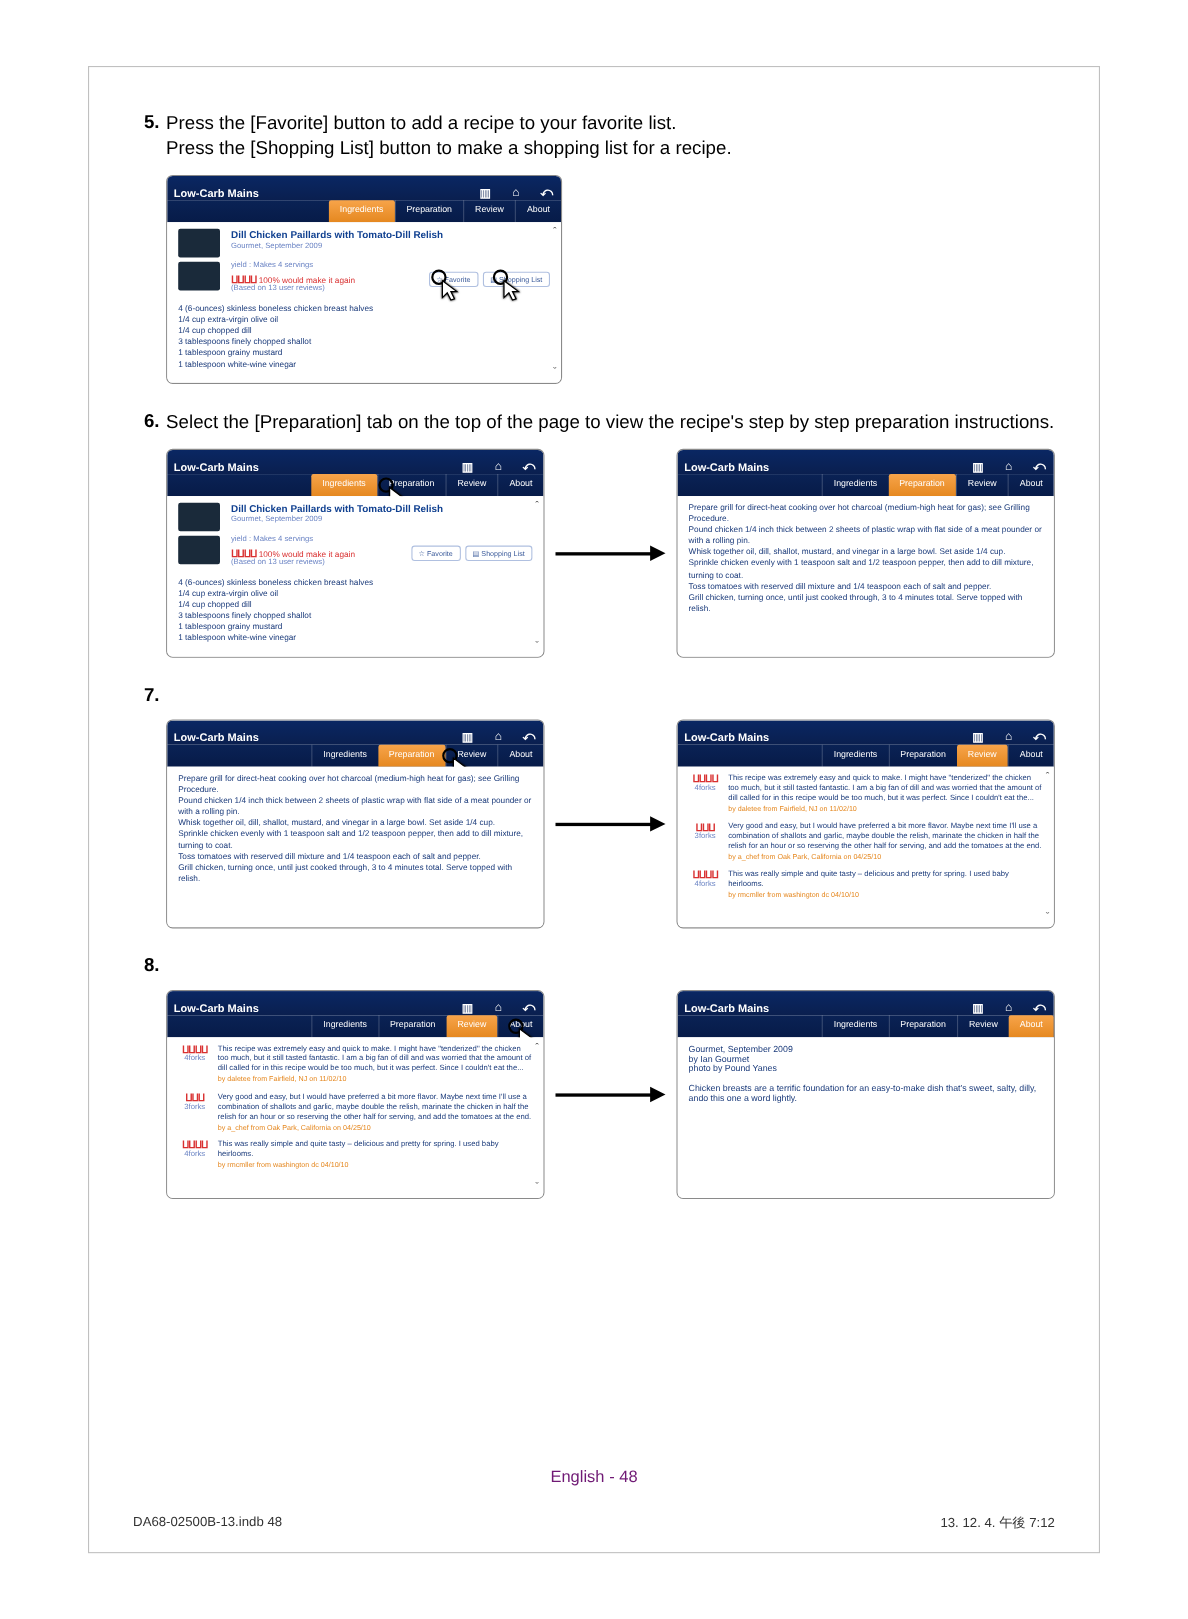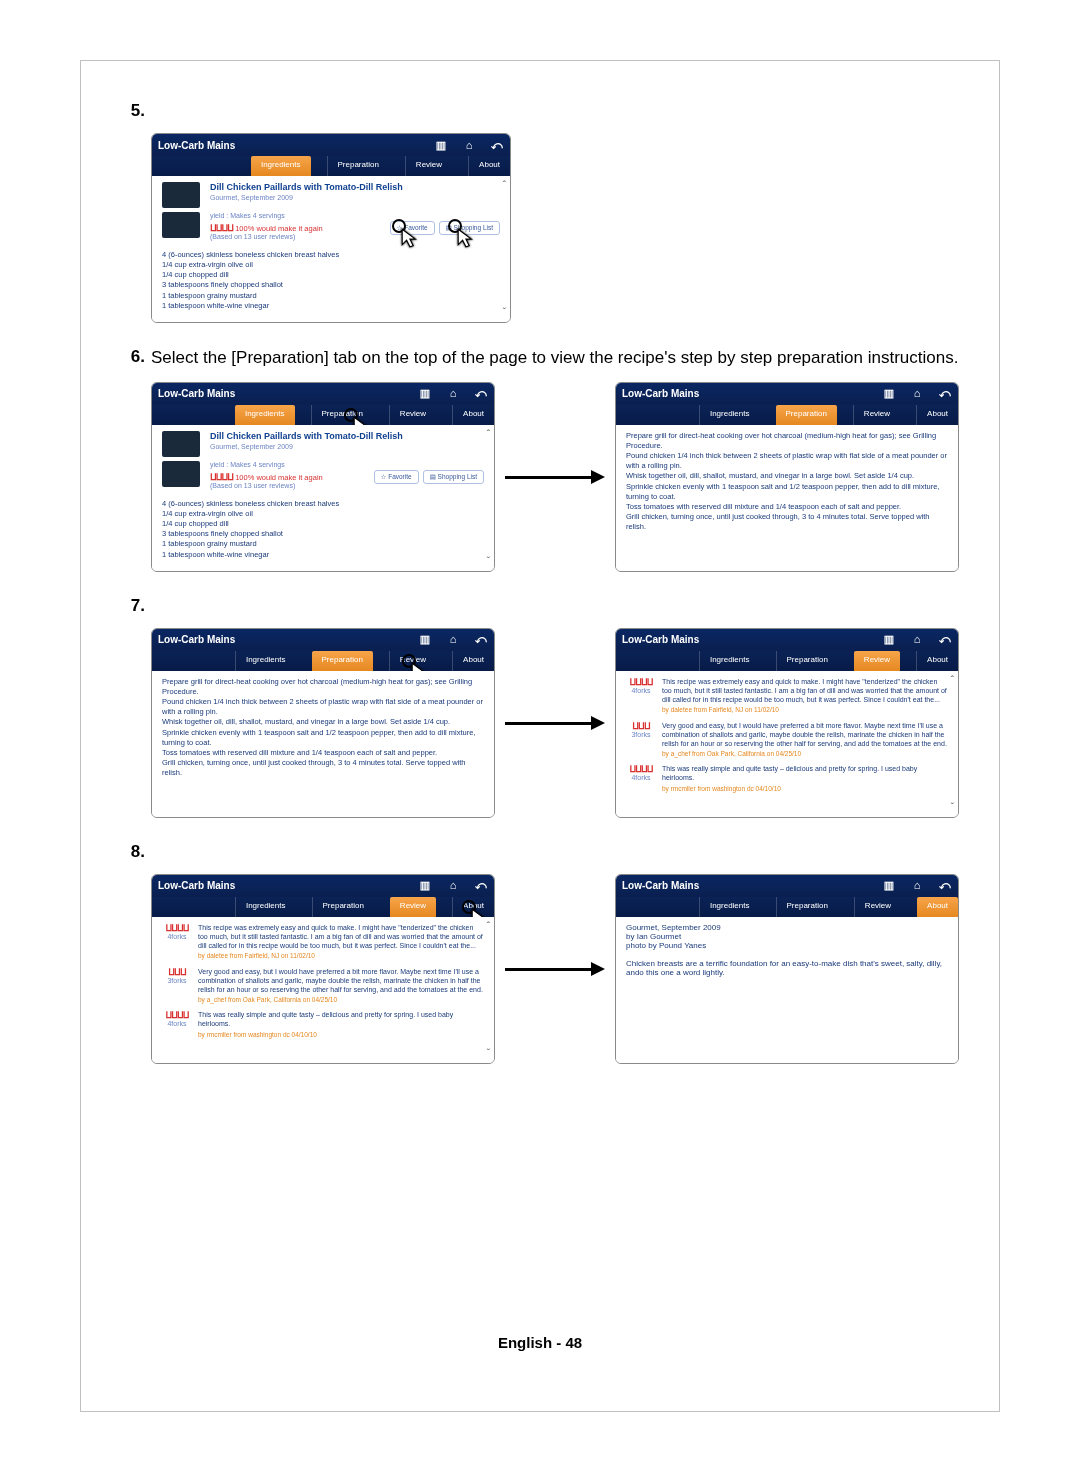--- a/index.html
+++ b/index.html
@@ -54,34 +54,34 @@
     display: flex;
     flex-direction: column;
     font-size: 7px;
     position: relative;
   }
   .app-header {
     background: linear-gradient(#0a2763, #0a1f4f);
     color: #fff;
     height: 22px;
     display: flex;
-    align-items: center;
+    align-items: flex-end;
     justify-content: space-between;
     padding: 0 6px;
     font-size: 10px;
     font-weight: bold;
   }
   .hdr-icons { display:flex; gap:14px; font-size:11px;}
   .hdr-icon { width:14px; text-align:center;}
   .tabs {
     background: linear-gradient(#0a2255,#071b48);
     height: 20px;
     display: flex;
     justify-content: flex-end;
-    gap: 16px;
+    gap: 0px;
   }
   .tab {
     color: #fff;
     font-size: 8px;
     padding: 4px 10px;
     border-left: 1px solid rgba(255,255,255,0.2);
   }
   .tab.active {
     background: linear-gradient(#f7a44a, #e58820);
     border-radius: 2px 2px 0 0;
@@ -146,31 +146,34 @@
     justify-content:space-between;
     font-size:12px;
     color:#333;
   }
   .page-num {
     position:absolute;
     bottom:60px;
     left:0; right:0;
     text-align:center;
     font-size:15px;
-    color:#000000;
-    font-weight:bold;
+    color:#701a75;
   }
 </style>
 </head>
 <body>
 
 <div class="page">
 
   <div class="step">
     <div class="step-num">5.</div>
+    <div class="step-text">
+      <span>Press the [Favorite] button to add a recipe to your favorite list.</span><br>
+      <span>Press the [Shopping List] button to make a shopping list for a recipe.</span>
+    </div>
   </div>
 
   <div class="img-row single">
     <div class="app">
       <div class="app-header">
         <span>Low-Carb Mains</span>
         <span class="hdr-icons">
           <span class="hdr-icon">▥</span>
           <span class="hdr-icon">⌂</span>
           <span class="hdr-icon">⤺</span>
@@ -452,13 +455,17 @@
         <div>Gourmet, September 2009</div>
         <div>by Ian Gourmet</div>
         <div>photo by Pound Yanes</div>
         <br>
         <div>Chicken breasts are a terrific foundation for an easy-to-make dish that's sweet, salty, dilly, ando this one a word lightly.</div>
       </div>
     </div>
   </div>
 
   <div class="page-num">English - 48</div>
+  <div class="footer">
+    <span>DA68-02500B-13.indb   48</span>
+    <span>13. 12. 4.   午後 7:12</span>
+  </div>
 </div>
 
 </body></html>

